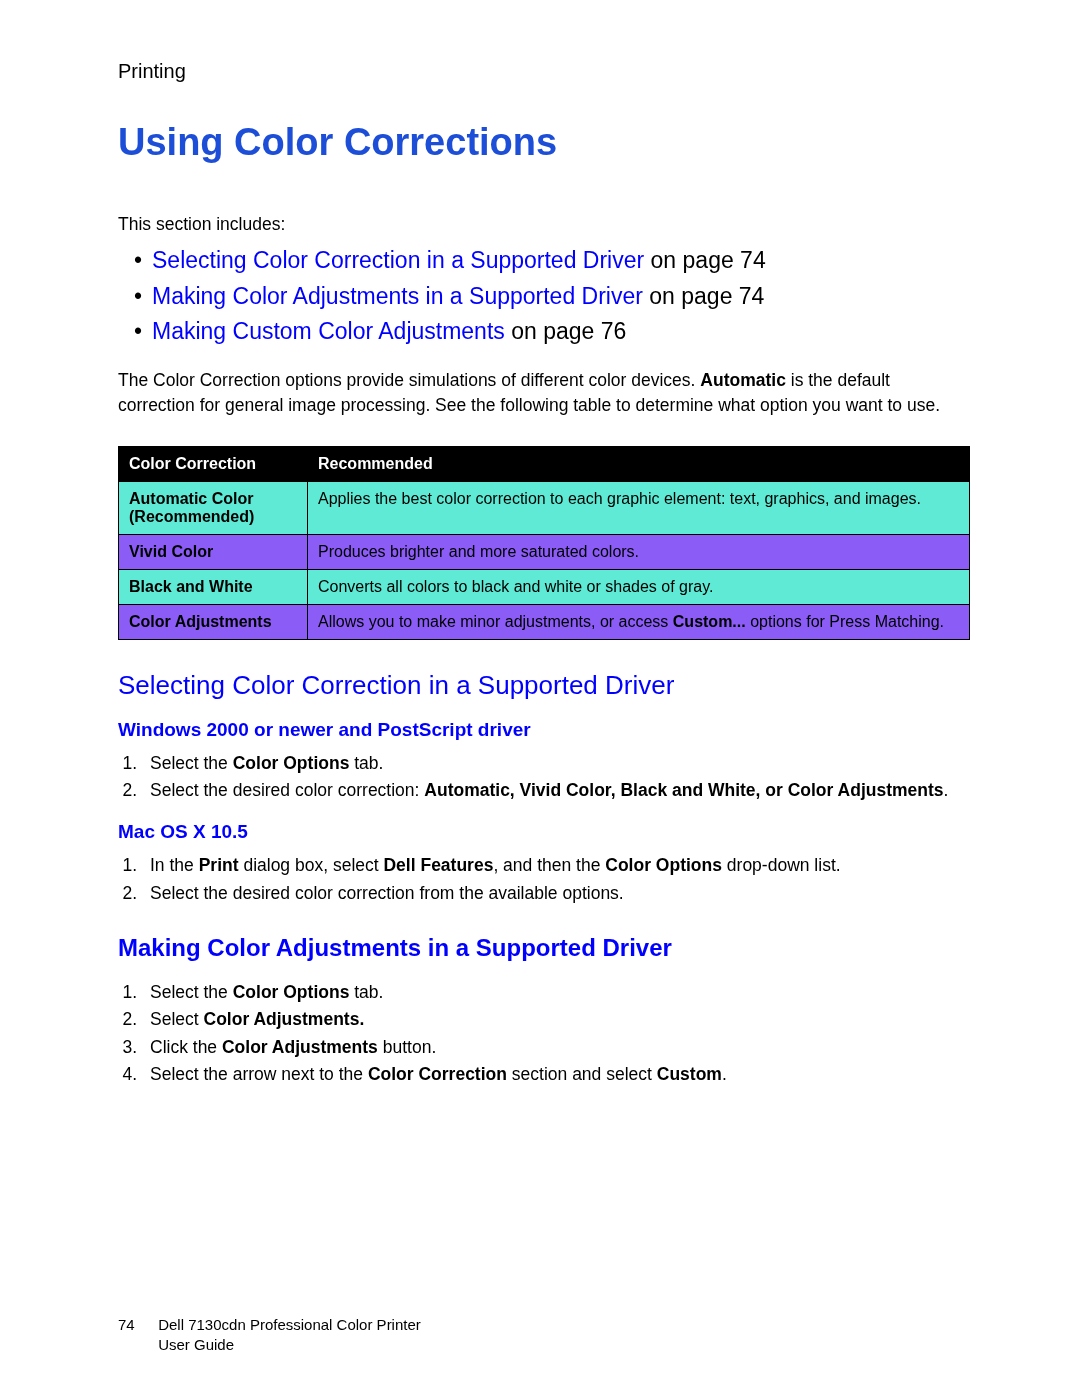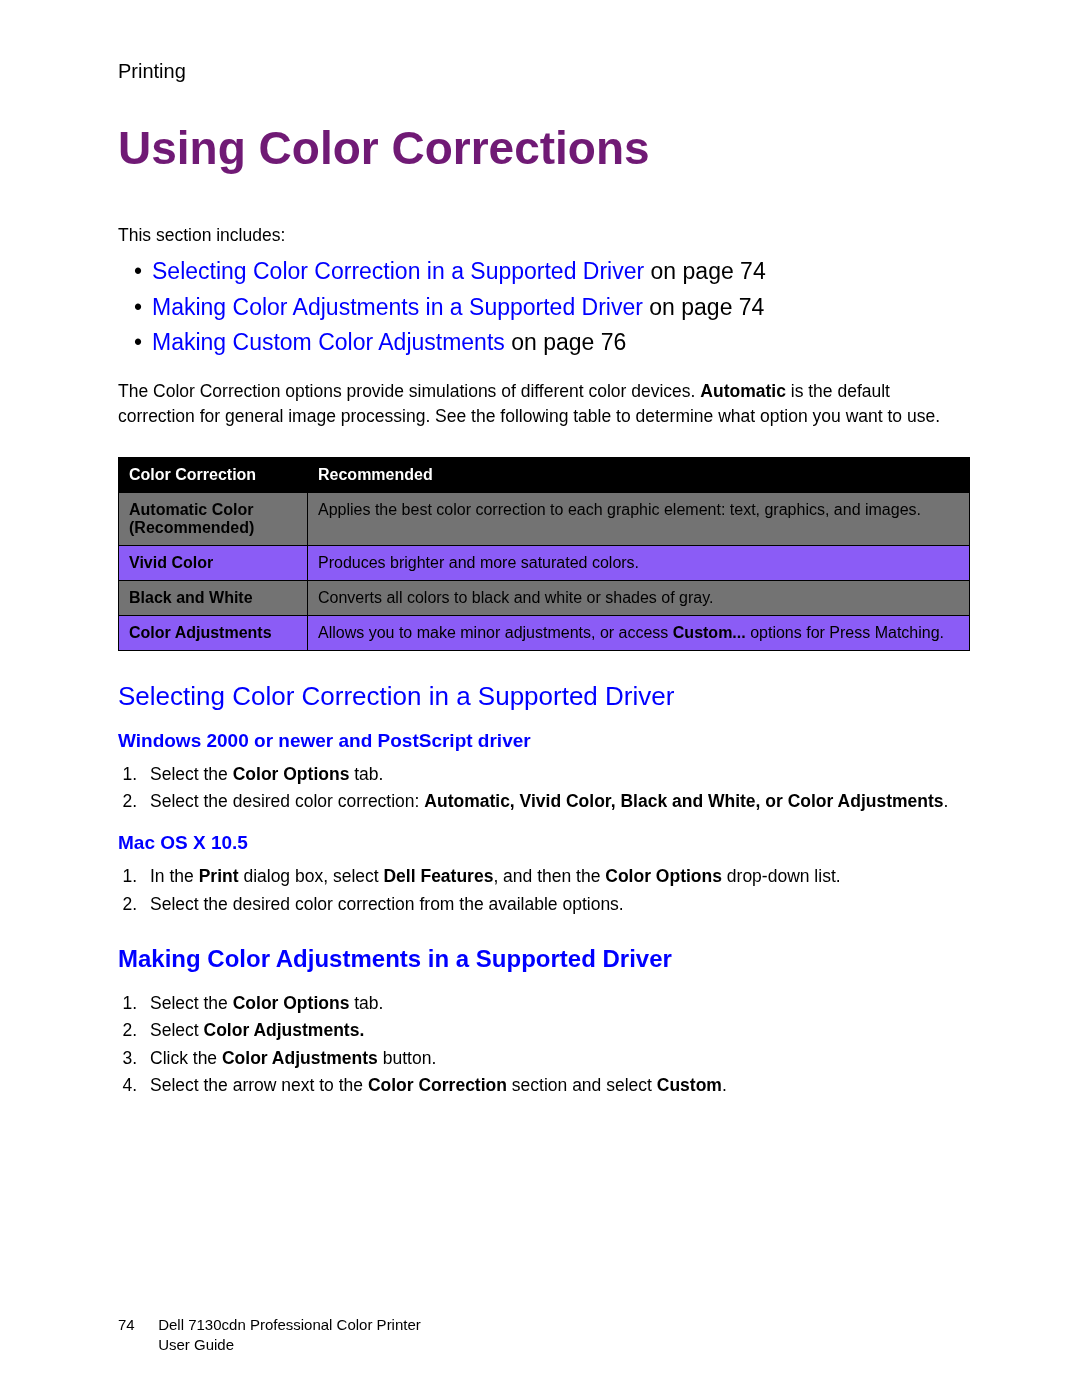--- a/index.html
+++ b/index.html
@@ -14,22 +14,22 @@
     min-height: 1397px;
     box-sizing: border-box;
     padding: 60px 110px 40px 118px;
     position: relative;
   }
   .section-label {
     font-size: 20px;
     margin-bottom: 38px;
   }
   h1.main-title {
-    color: #701a75;
-    font-size: 46px;
+    color: #1d4ed8;
+    font-size: 38px;
     font-weight: bold;
     margin: 0 0 50px 0;
   }
   .intro {
     font-size: 17.5px;
     margin-bottom: 8px;
   }
   ul.bullets {
     list-style: none;
     padding: 0;
@@ -74,21 +74,21 @@
   }
   table.color-table td {
     border: 1px solid #000;
     padding: 8px 10px;
     vertical-align: top;
   }
   table.color-table td.row-label {
     font-weight: bold;
     width: 168px;
   }
-  tr.shade-a td { background: #737373; }
+  tr.shade-a td { background: #5eead4; }
   tr.shade-b td { background: #8b5cf6; }
   h2.blue-h2 {
     color: #0000ff;
     font-size: 26px;
     font-weight: normal;
     margin: 24px 0 18px 0;
   }
   h2.blue-h2b {
     color: #0000ff;
     font-size: 24px;

